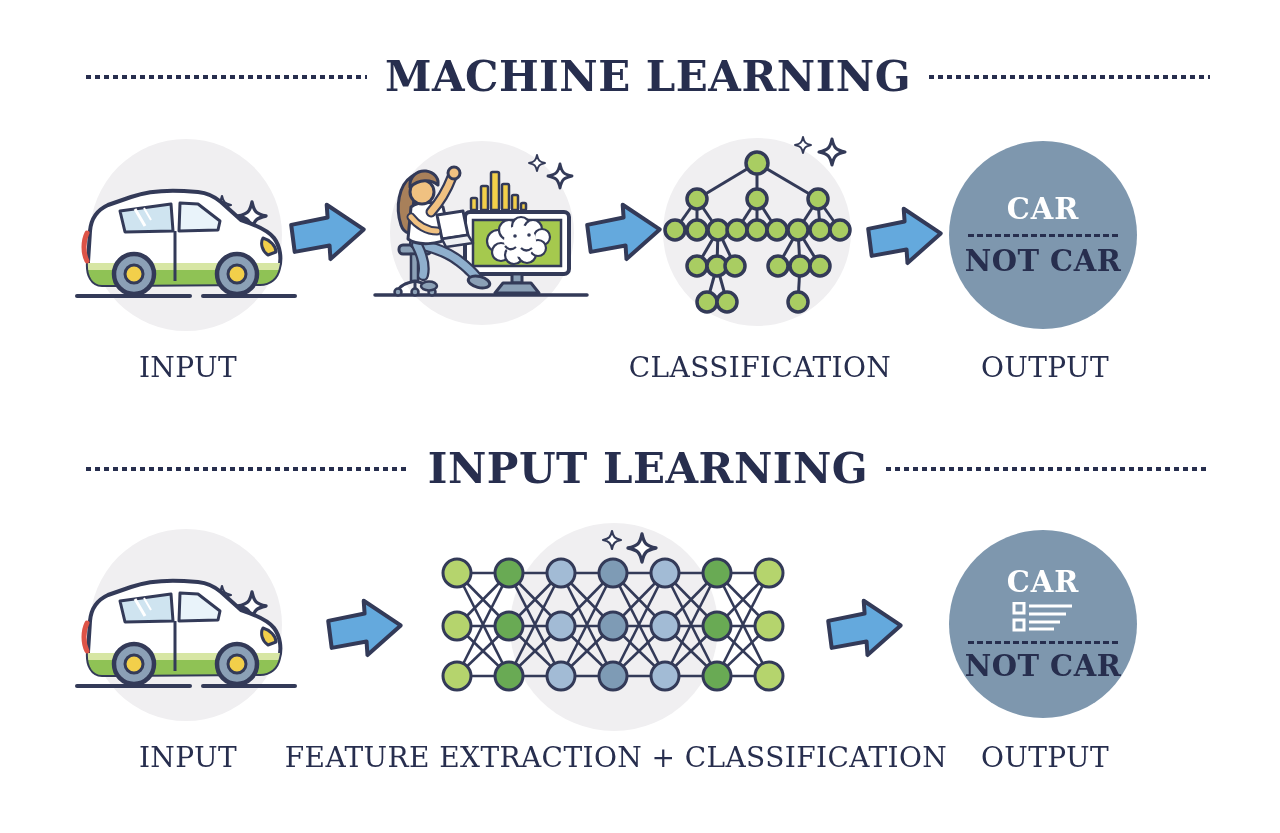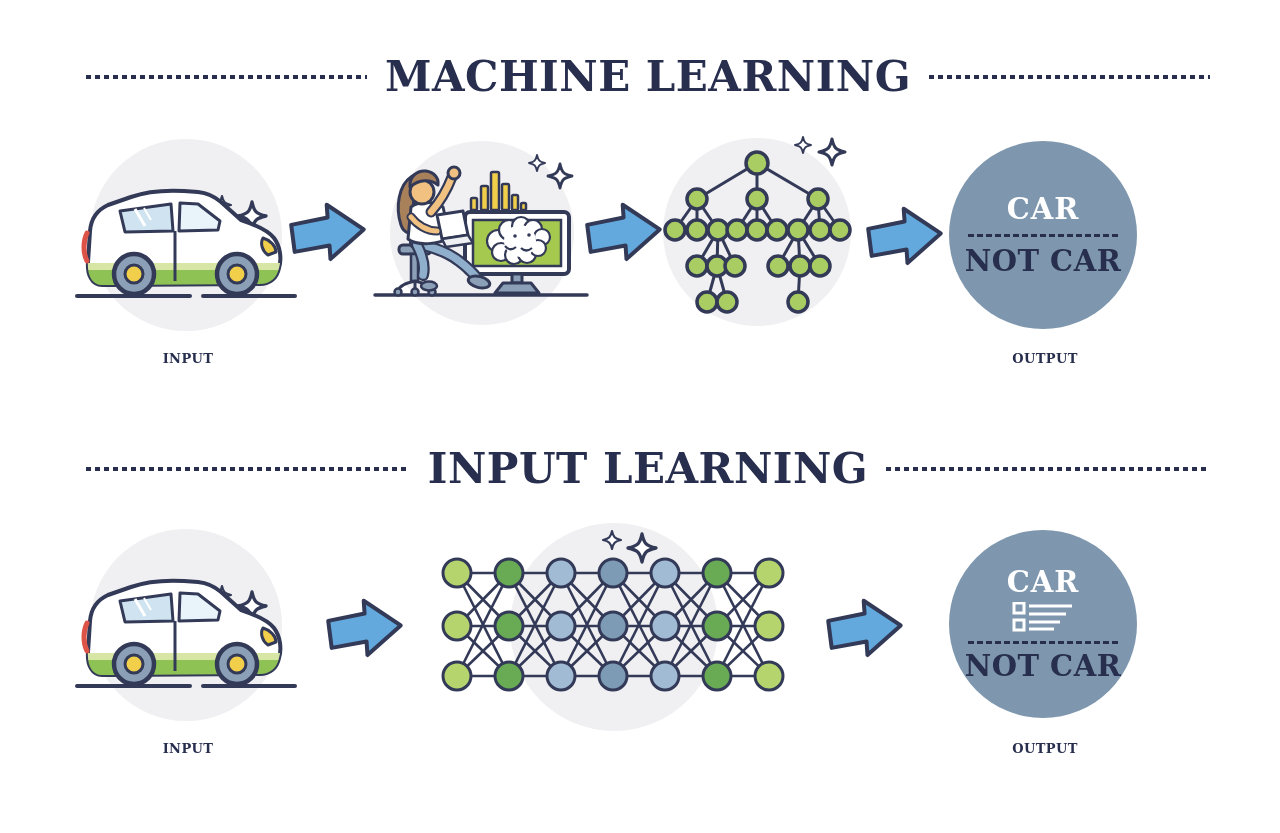--- a/index.html
+++ b/index.html
@@ -2,21 +2,21 @@
 <html style="--navy: #333a58; --text: #272e4e; --arrow-blue: #64a9dd; --circle-gray: #f0eff1; --output-bg: #7e97ae; --light-green: #b5d46d; --mid-green: #69aa54; --tree-green: #a9cd62; --node-light-blue: #a2bbd5; --node-dark-blue: #7e9bb5; --yellow: #f2cf4a; --window-blue: #cfe4f0; --window-light: #e9f3fa; --screen-green: #a5c94e; --skin: #f0c181; --hair: #a8805a; --jeans: #8fafcd; --steel-blue: #8ba0b6; --car-stripe: #8fc255; --car-stripe-light: #d7e6a4; --red: #dd5347; --white: #ffffff;"><head>
 <meta charset="utf-8">
 <style>
   :root{ --navy:#333a58; --text:#272e4e; }
   html,body{margin:0;padding:0;background:#fff;}
   .canvas{position:relative;width:1280px;height:833px;background:#fff;overflow:hidden;
           font-family:"DejaVu Serif","Liberation Serif",serif;}
   .title-row{position:absolute;left:86px;right:70px;display:flex;align-items:center;gap:18px;}
   .title-row h1{margin:0;font-size:42px;font-weight:bold;color:var(--text);letter-spacing:.5px;white-space:nowrap;}
   .dash{flex:1;height:4px;background:repeating-linear-gradient(90deg,var(--text) 0 5px,transparent 5px 9px);}
-  .step-label{position:absolute;transform:translateX(-50%);font-size:13px;font-weight:bold;
+  .step-label{position:absolute;transform:translateX(-50%);font-size:28px;font-weight:normal;
               color:var(--text);letter-spacing:.4px;white-space:nowrap;}
   .abs{position:absolute;}
   .output-circle{position:absolute;width:188px;height:188px;border-radius:50%;background:var(--output-bg);
                  display:flex;flex-direction:column;align-items:center;justify-content:center;}
   .out-pos{color:#fff;font-size:29px;font-weight:bold;letter-spacing:1px;line-height:1.05;}
   .out-neg{color:var(--text);font-size:29px;font-weight:bold;letter-spacing:.5px;line-height:1.05;}
   .out-divider{width:150px;border-top:3px dashed var(--text);margin:9px 0;}
   .dl .out-divider{margin:7px 0;}
   .list-icon{margin-top:4px;}
   
@@ -221,20 +221,21 @@
       <use href="#arrow-shape"></use>
     </svg>
 
   <div class="output-circle" style="left:949px;top:141px">
     <div class="out-pos">CAR</div>
     <div class="out-divider"></div>
     <div class="out-neg">NOT CAR</div>
   </div>
 
   <div class="step-label" style="left:188px;top:351px">INPUT</div>
+  <div class="step-label" style="left:760px;top:351px">CLASSIFICATION</div>
   <div class="step-label" style="left:1045px;top:351px">OUTPUT</div>
 
   <div class="title-row" style="top:444px;">
     <div class="dash"></div>
     <h1>INPUT LEARNING</h1>
     <div class="dash"></div>
   </div>
 
   <svg class="abs" style="left:71px;top:505px" width="230" height="250" viewBox="0 0 230 250">
       <use href="#car-scene"></use>
@@ -341,15 +342,16 @@
       <line x1="17" y1="4" x2="60" y2="4" stroke="#fff" stroke-width="3"></line>
       <line x1="17" y1="12" x2="54" y2="12" stroke="#fff" stroke-width="3"></line>
       <line x1="17" y1="20" x2="48" y2="20" stroke="#fff" stroke-width="3"></line>
       <line x1="17" y1="27" x2="42" y2="27" stroke="#fff" stroke-width="3"></line>
     </svg>
     <div class="out-divider"></div>
     <div class="out-neg">NOT CAR</div>
   </div>
 
   <div class="step-label" style="left:188px;top:741px">INPUT</div>
+  <div class="step-label" style="left:616px;top:741px">FEATURE EXTRACTION + CLASSIFICATION</div>
   <div class="step-label" style="left:1045px;top:741px">OUTPUT</div>
 
 </div>
 
 </body></html>

